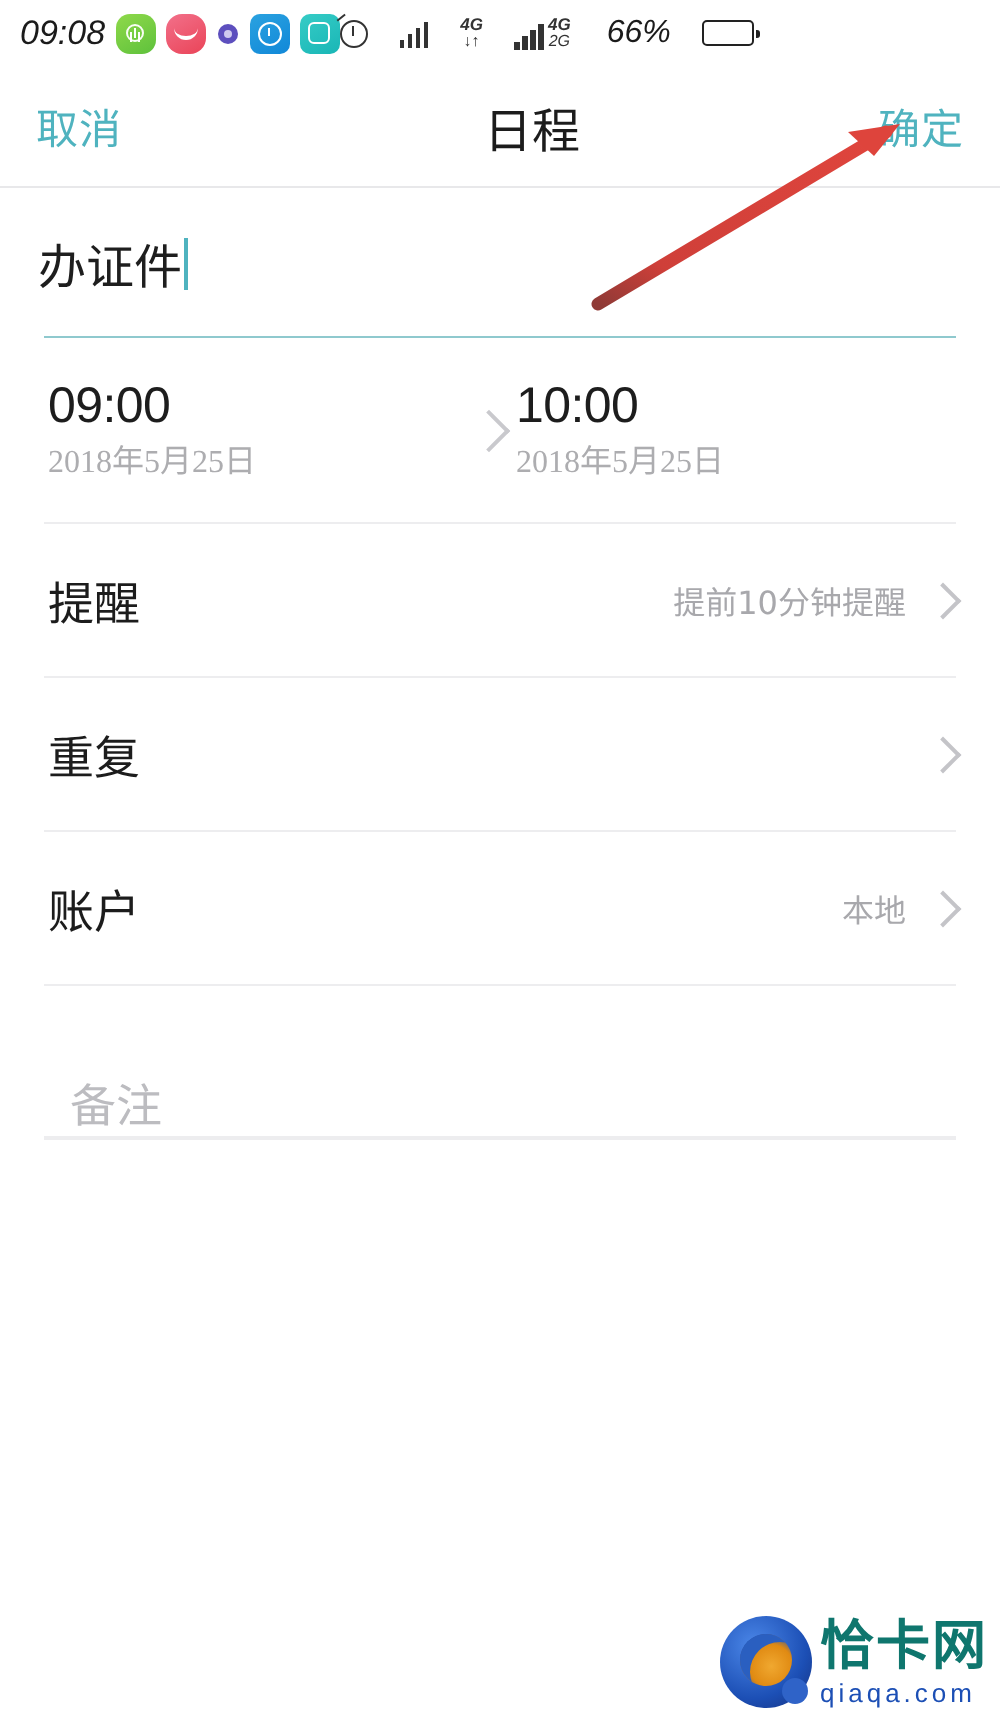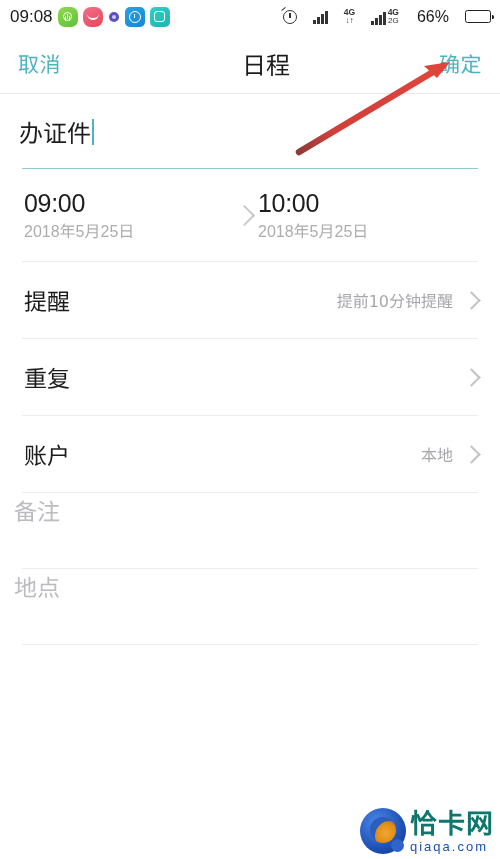--- a/index.html
+++ b/index.html
@@ -17,24 +17,24 @@
   }
 
   
   .statusbar {
     position: absolute;
     top: 0; left: 0;
     width: 500px;
     height: 33px;
     display: flex;
     align-items: center;
-    justify-content: space-between;
     padding: 0 9px 0 10px;
     box-sizing: border-box;
     background: #ffffff;
+    font-style: italic;
   }
   .sb-left {
     display: flex;
     align-items: center;
     gap: 5px;
   }
   .sb-clock {
     font-size: 17px;
     color: #1b1b1b;
     letter-spacing: 0px;
@@ -304,21 +304,21 @@
   .t-time {
     font-size: 25px;
     color: #1d1d1d;
     font-family: "Liberation Sans", sans-serif;
     line-height: 1.15;
     letter-spacing: -0.3px;
   }
   .t-date {
     font-size: 16px;
     color: #adadb0;
-    font-family: Liberation Sans, sans-serif;
+    font-family: Liberation Serif, serif;
     margin-top: 5px;
     line-height: 1.15;
   }
   .t-chevron {
     width: 28px;
     display: flex;
     justify-content: center;
     align-items: center;
   }
 
@@ -357,22 +357,22 @@
   .chev.lg {
     width: 13px; height: 13px;
     border-right-width: 2.2px;
     border-top-width: 2.2px;
     border-color: #c9c9cd;
   }
 
   .ph-row {
     height: 75px;
     display: flex;
-    align-items: flex-start;
-    padding: 0 14px;
+    align-items: flex-end;
+    padding: 0 35px;
     box-sizing: border-box;
     cursor: text;
   }
   .ph-text {
     font-size: 23px;
     color: #bcbcc0;
     font-family: "DejaVu Sans", sans-serif;
   }
 
   .divider {
@@ -544,23 +544,20 @@
       <span class="chev"></span>
     </span>
   </div>
   <div class="divider"></div>
 
   <div class="ph-row">
     <span class="ph-text">备注</span>
   </div>
   <div class="divider"></div>
 
-  <div class="ph-row">
-    <span class="ph-text">地点</span>
-  </div>
   <div class="divider"></div>
 </div>
 
 <svg class="arrow-svg" viewBox="0 0 500 859">
   <defs>
     <linearGradient id="arrGrad" x1="0" y1="1" x2="1" y2="0">
       <stop offset="0%" stop-color="#8f3a36"></stop>
       <stop offset="22%" stop-color="#cf3f39"></stop>
       <stop offset="100%" stop-color="#e0453d"></stop>
     </linearGradient>

